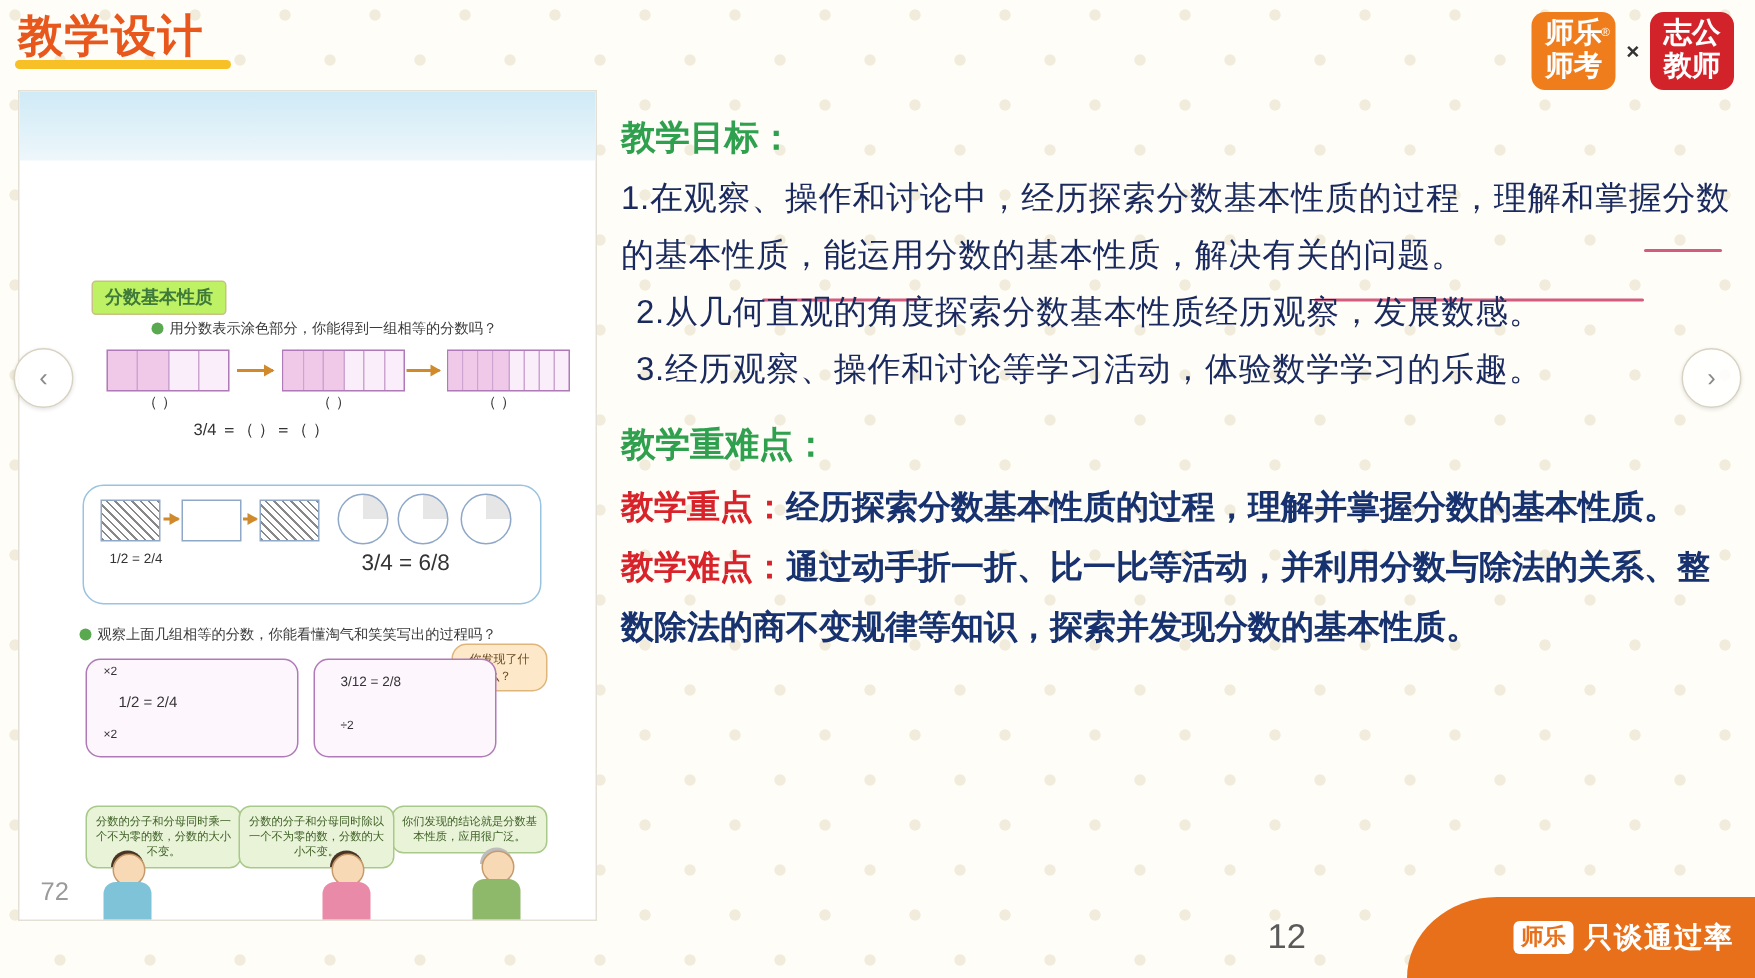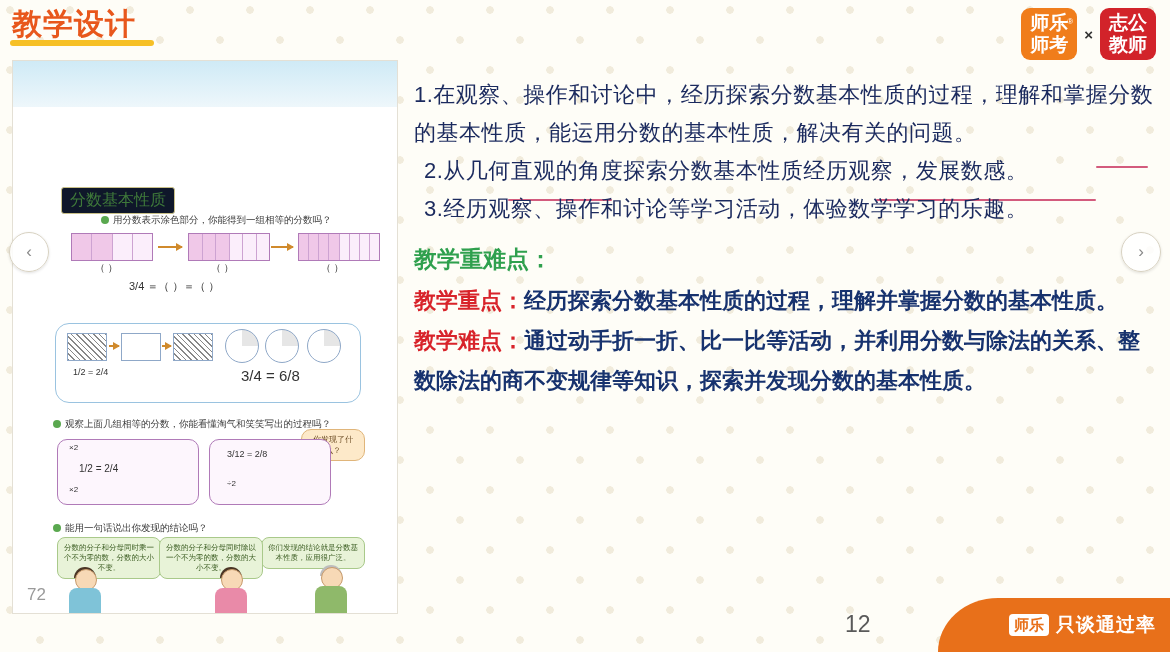--- a/index.html
+++ b/index.html
@@ -102,25 +102,25 @@
   .tb-sky {
     position: absolute;
     left: 0; top: 0; right: 0;
     height: 46px;
     background: linear-gradient(#cfeaf6, #eef7fb);
   }
   .tb-label {
     position: absolute;
     left: 48px;
     top: 126px;
-    background: #0f172a;
+    background: #bef264;
     border: 1px solid #c9c088;
     color: #3f7a3a;
-    font-size: 16px;
-    font-weight: normal;
+    font-size: 12px;
+    font-weight: bold;
     padding: 2px 8px;
     border-radius: 3px;
   }
   .tb-line {
     position: absolute;
     color: #3a3a3a;
     font-size: 9.5px;
     line-height: 13px;
   }
   .bullet {
@@ -440,23 +440,20 @@
 
   <div class="purplebox" style="left:44px; top:378px; width:140px; height:64px;"></div>
   <div class="eqline" style="left:56px; top:382px; font-size:8px;">×2</div>
   <div class="eqline" style="left:66px; top:402px; font-size:10px;">1/2 = 2/4</div>
   <div class="eqline" style="left:56px; top:424px; font-size:8px;">×2</div>
 
   <div class="purplebox" style="left:196px; top:378px; width:120px; height:64px;"></div>
   <div class="eqline" style="left:214px; top:388px; font-size:9px;">3/12 = 2/8</div>
   <div class="eqline" style="left:214px; top:418px; font-size:8px;">÷2</div>
 
-  <div class="tb-line" style="left:40px; top:460px; width:320px;">
-    <span class="bullet"></span><span>能用一句话说出你发现的结论吗？</span>
-  </div>
 
   <div class="greenbox" style="left:44px; top:476px; width:94px;">分数的分子和分母同时乘一个不为零的数，分数的大小不变。</div>
   <div class="greenbox" style="left:248px; top:476px; width:94px;">你们发现的结论就是分数基本性质，应用很广泛。</div>
   <div class="greenbox" style="left:146px; top:476px; width:94px;">分数的分子和分母同时除以一个不为零的数，分数的大小不变。</div>
 
   <div class="kid" style="left:52px; top:508px;">
     <div class="hair"></div>
       <div class="head"></div>
       <div class="body" style="background:#7fc3d8;"></div>
   </div>
@@ -471,20 +468,21 @@
       <div class="body" style="background:#8fb96a;"></div>
   </div>
 
   <div class="tb-page-num">72</div>
 </div>
 
 <div class="nav-arrow left">‹</div>
 <div class="nav-arrow right">›</div>
 
 <div class="content">
+  <div class="h-green">教学目标：</div>
   <div class="p-line indent-1">1.在观察、操作和讨论中，经历探索分数基本性质的过程，理解和掌握分数的基本性质，能运用分数的基本性质，解决有关的问题。</div>
   <div class="p-line indent-2">2.从几何直观的角度探索分数基本性质经历观察，发展数感。</div>
   <div class="p-line indent-2">3.经历观察、操作和讨论等学习活动，体验数学学习的乐趣。</div>
   <div class="gap"></div>
   <div class="h-green">教学重难点：</div>
   <div class="p-blue">
     <span class="lbl-red">教学重点：</span><span>经历探索分数基本性质的过程，理解并掌握分数的基本性质。</span>
   </div>
   <div class="p-blue">
     <span class="lbl-red">教学难点：</span><span>通过动手折一折、比一比等活动，并利用分数与除法的关系、整数除法的商不变规律等知识，探索并发现分数的基本性质。</span>

